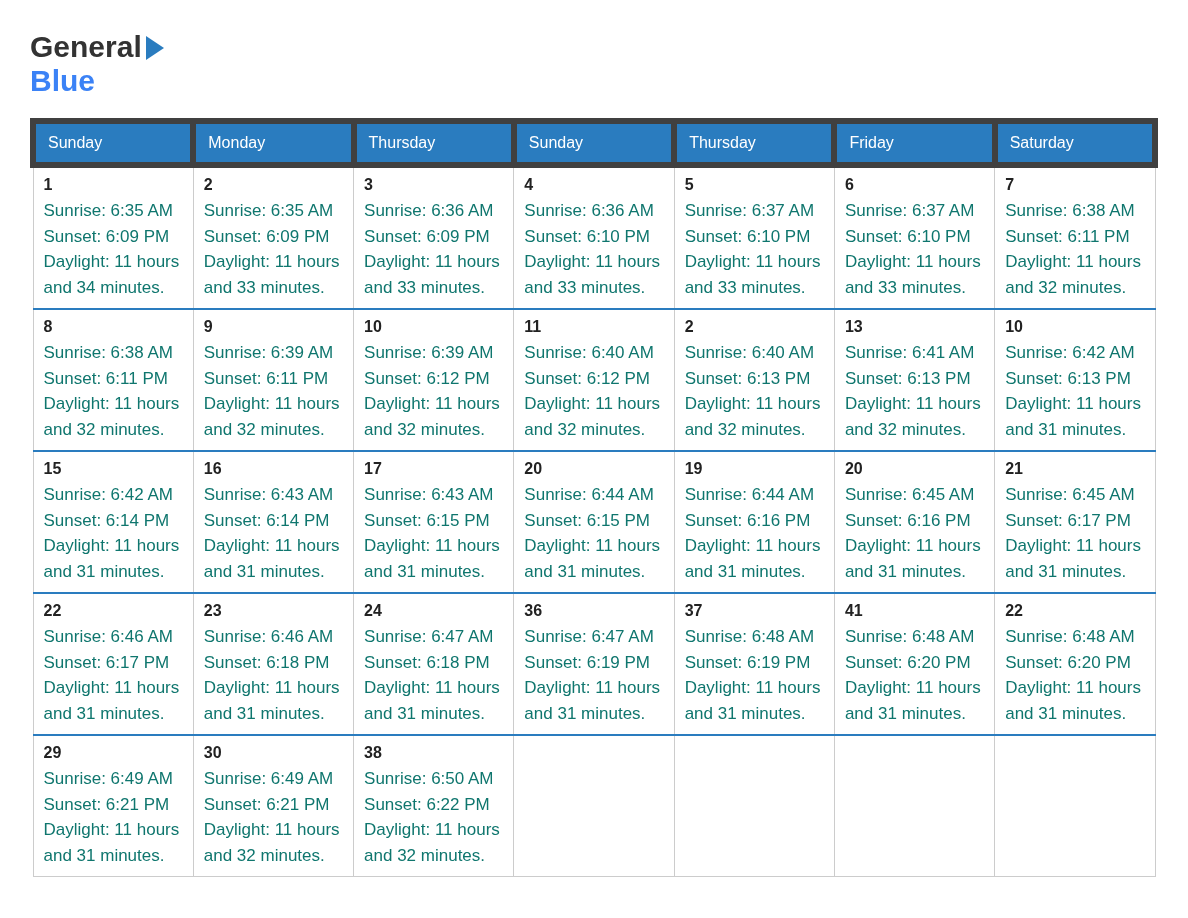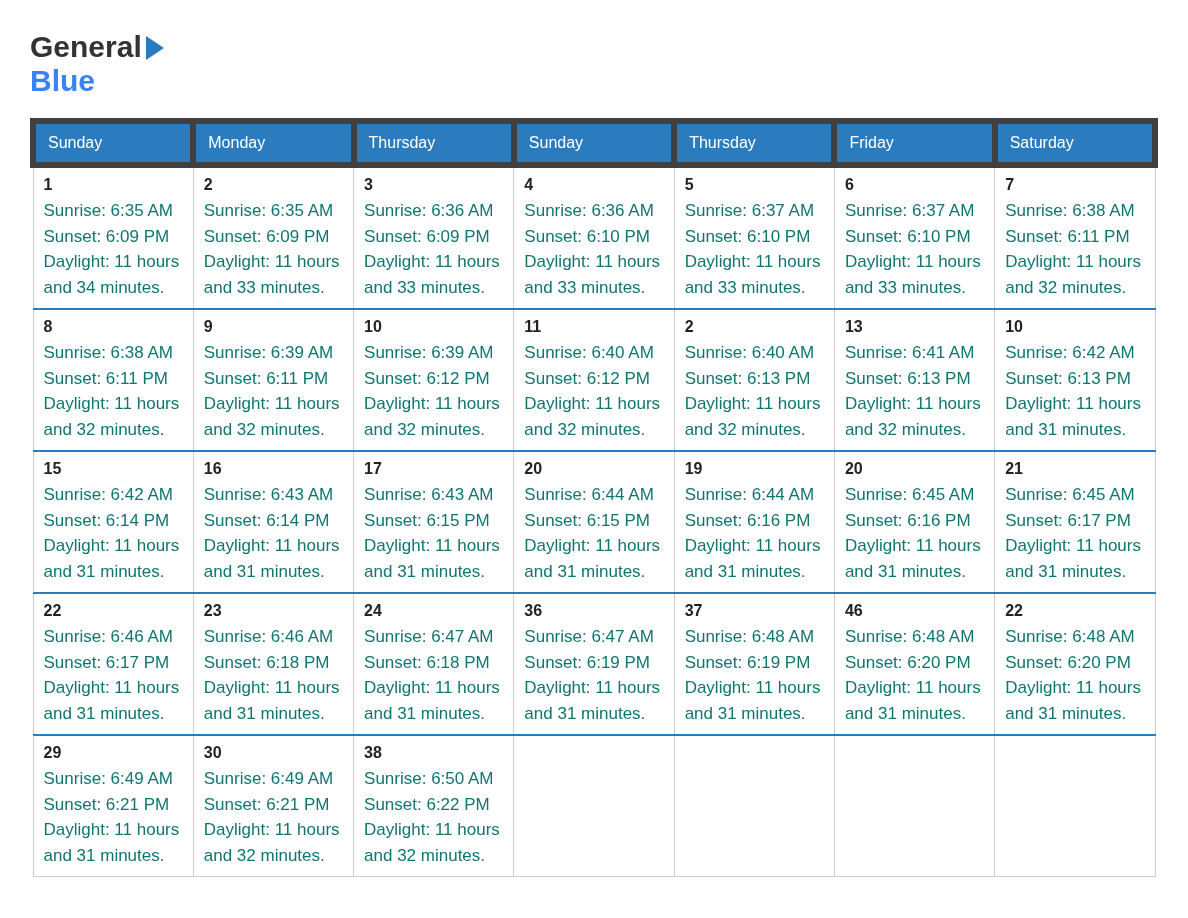--- a/index.html
+++ b/index.html
@@ -254,21 +254,21 @@
         <span class="day-number">36</span>
         <span class="day-info">Sunrise: 6:47 AM<br>Sunset: 6:19 PM<br>Daylight: 11 hours and
 31 minutes.</span>
       </td>
         <td>
         <span class="day-number">37</span>
         <span class="day-info">Sunrise: 6:48 AM<br>Sunset: 6:19 PM<br>Daylight: 11 hours and
 31 minutes.</span>
       </td>
         <td>
-        <span class="day-number">46</span>
+        <span class="day-number">41</span>
         <span class="day-info">Sunrise: 6:48 AM<br>Sunset: 6:20 PM<br>Daylight: 11 hours and
 31 minutes.</span>
       </td>
         <td>
         <span class="day-number">22</span>
         <span class="day-info">Sunrise: 6:48 AM<br>Sunset: 6:20 PM<br>Daylight: 11 hours and
 31 minutes.</span>
       </td>
       </tr>
       <tr>

